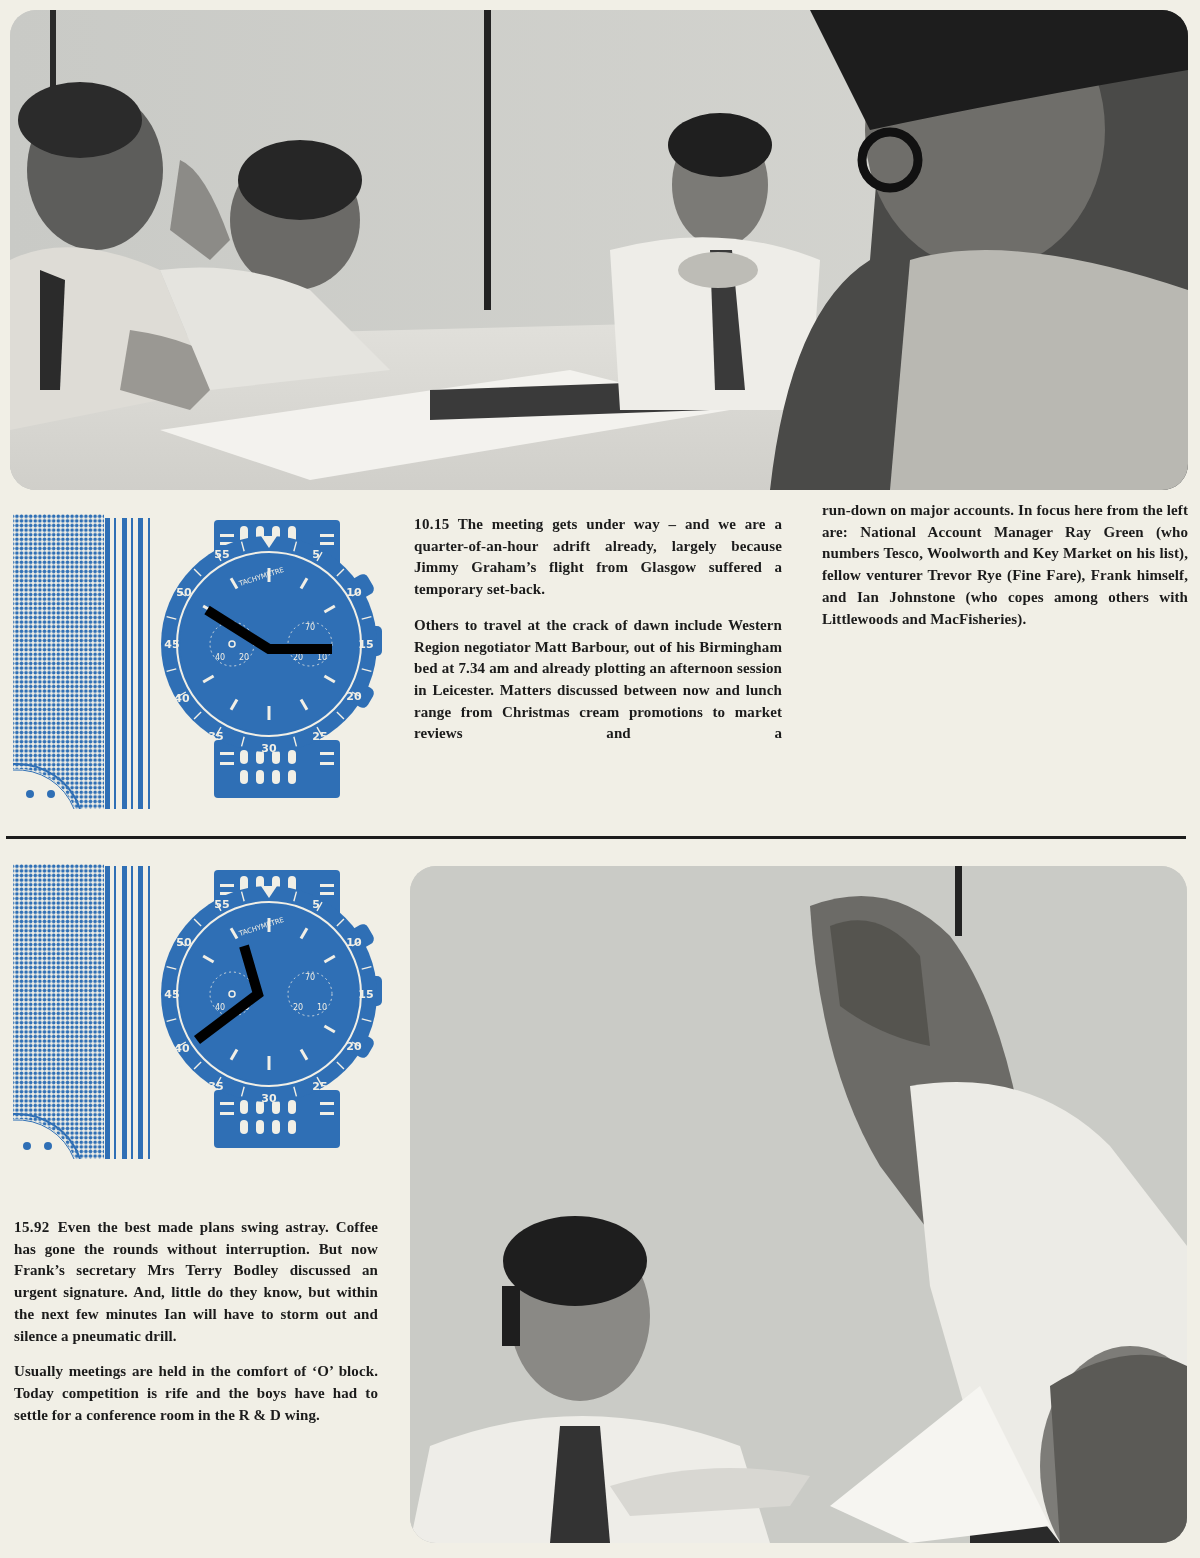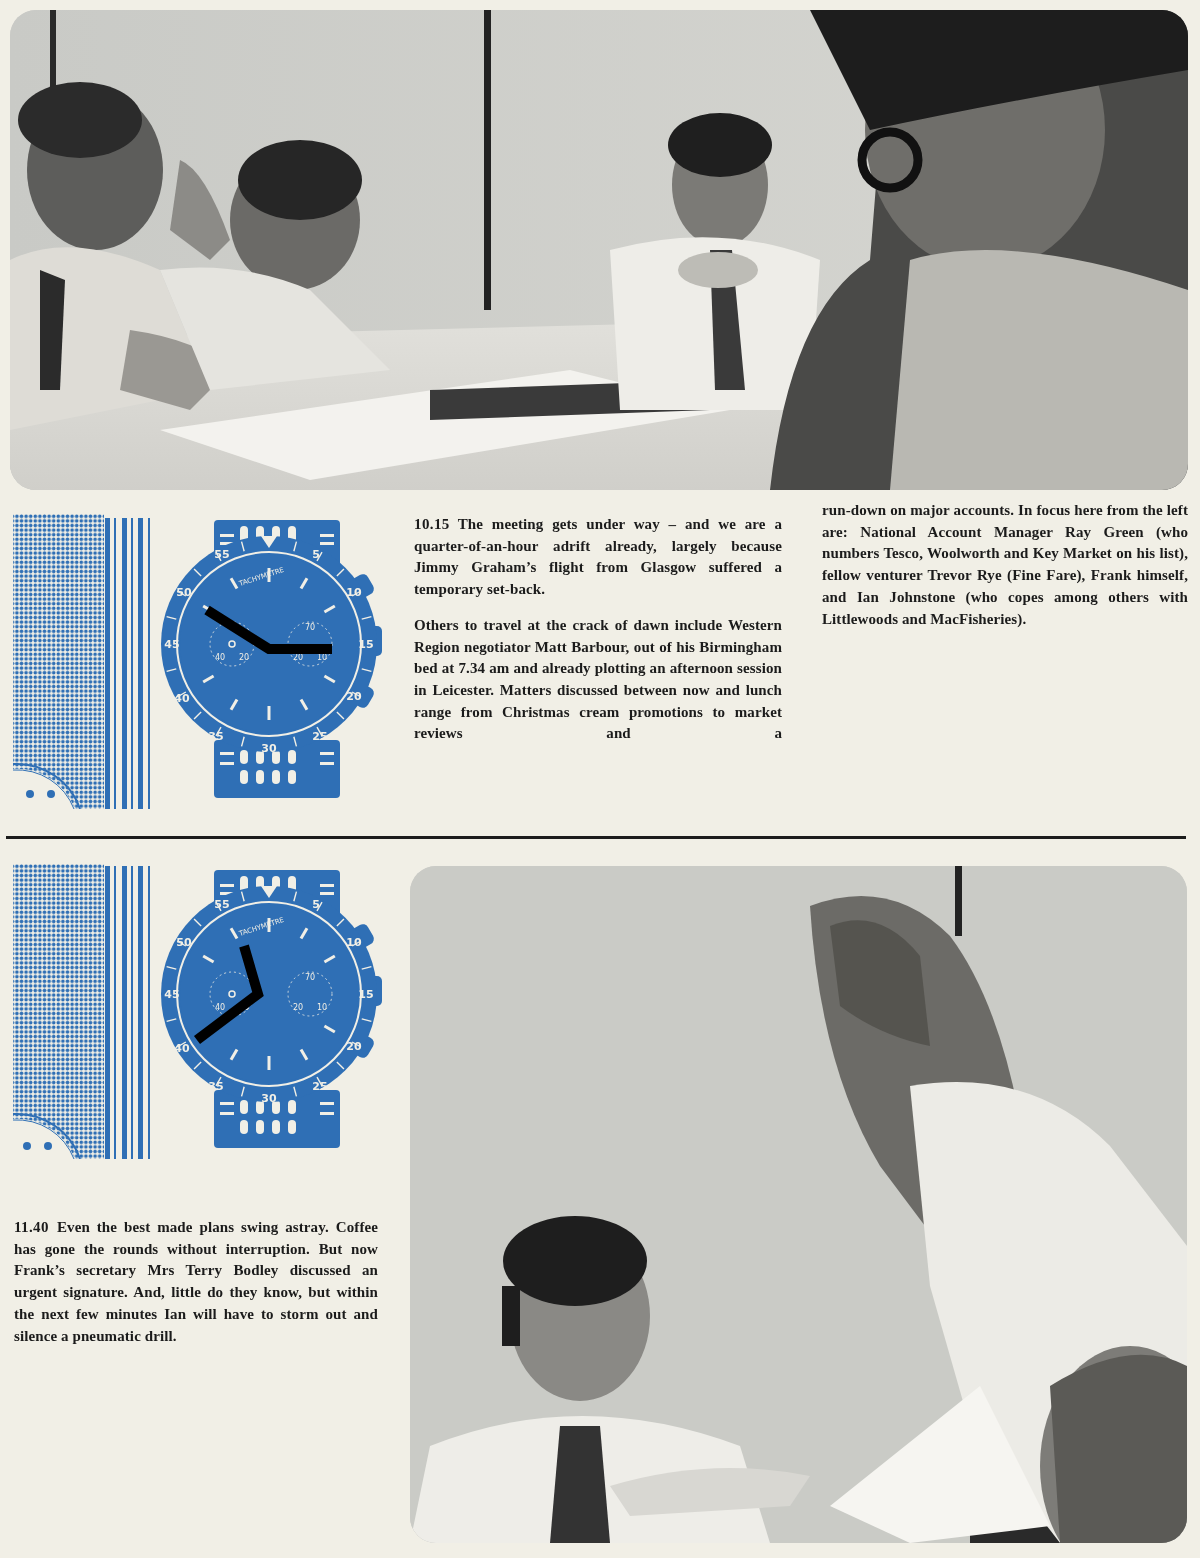--- a/index.html
+++ b/index.html
@@ -329,21 +329,22 @@
       <text x="146" y="148">20</text>
         <text x="170" y="148">10</text>
         <text x="158" y="118">70</text>
     </g>
 
     <polyline points="92,84 106,132 45,178" fill="none" stroke="#000" stroke-width="10" stroke-linejoin="miter"></polyline>
   </svg>
 </div>
 
 <div class="col" style="left:14px; top:1217px; width:364px;">
-  <p><span class="time">11.40</span><span>Even the best made plans swing astray. Coffee has gone the rounds without interruption. But now Frank’s secretary Mrs Terry Bodley discussed an urgent signature. And, little do they know, but within the next few minutes Ian will have to storm out and silence a pneumatic drill.</span></p>
+  <p><span class="time">15.92</span><span>Even the best made plans swing astray. Coffee has gone the rounds without interruption. But now Frank’s secretary Mrs Terry Bodley discussed an urgent signature. And, little do they know, but within the next few minutes Ian will have to storm out and silence a pneumatic drill.</span></p>
+  <p>Usually meetings are held in the comfort of ‘O’ block. Today competition is rife and the boys have had to settle for a conference room in the R &amp; D wing.</p>
 </div>
 
 <div class="photo" style="left:410px; top:866px; width:777px; height:677px;">
   <svg viewBox="0 0 777 677" preserveAspectRatio="none">
     <rect width="777" height="677" fill="#cacbc6"></rect>
     <rect x="545" y="0" width="7" height="70" fill="#222"></rect>
 
     <path d="M400,40 Q480,10 540,70 Q600,150 620,320 L560,420 L470,300 Q410,200 400,40 Z" fill="#6c6b67"></path>
     <path d="M420,60 Q470,40 510,90 L520,180 Q470,170 430,140 Z" fill="#55544f"></path>
     <path d="M500,220 Q620,200 700,280 L777,380 L777,677 L650,677 L560,560 L520,420 Z" fill="#ecebe6"></path>

